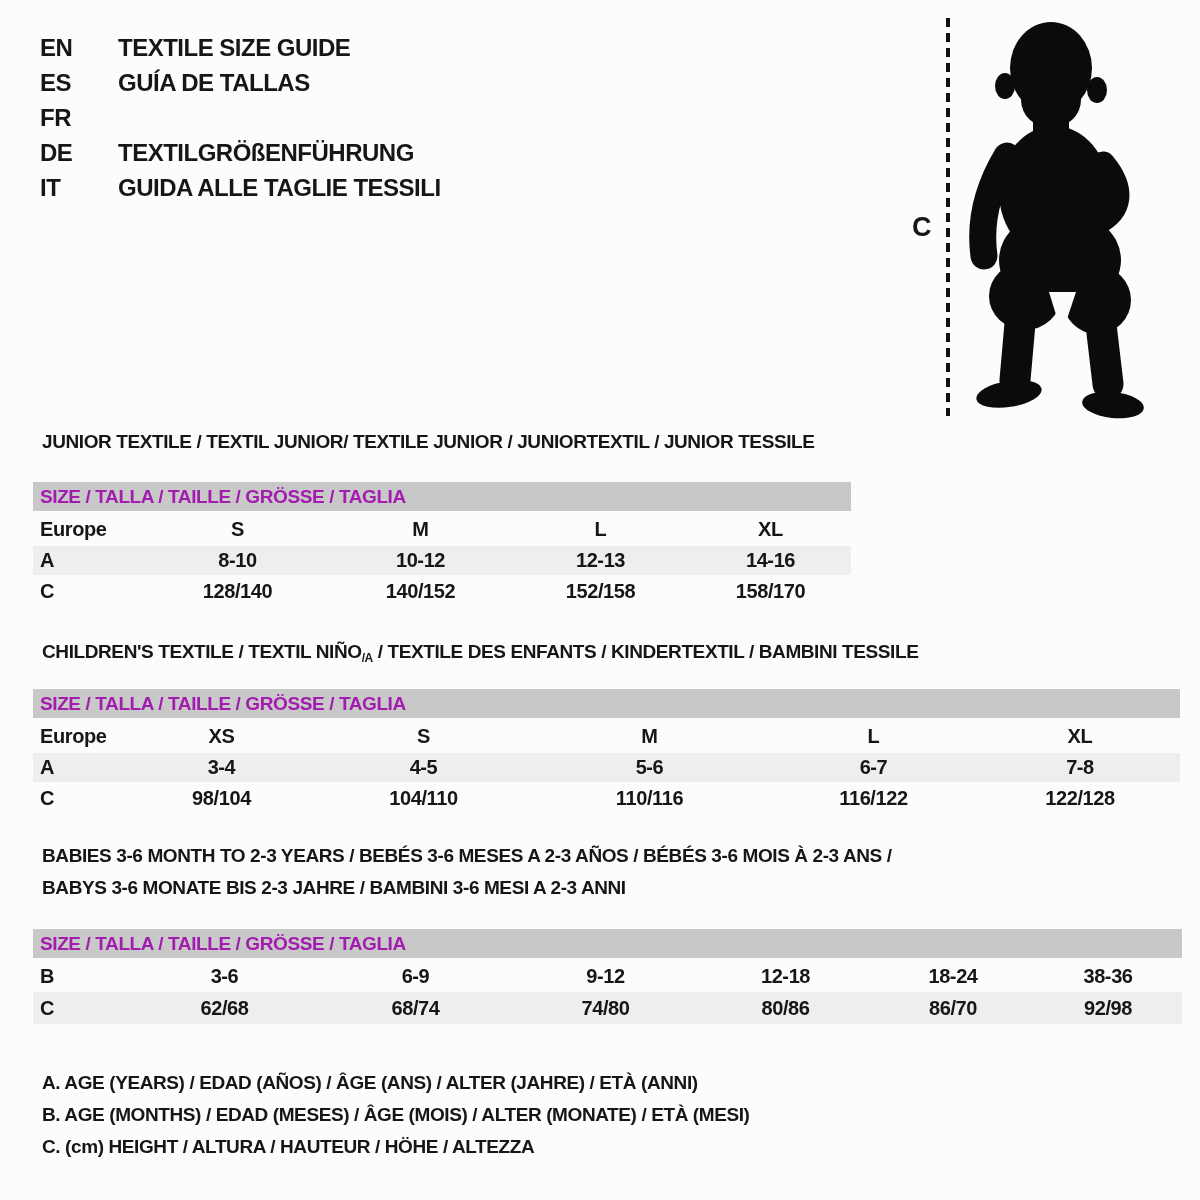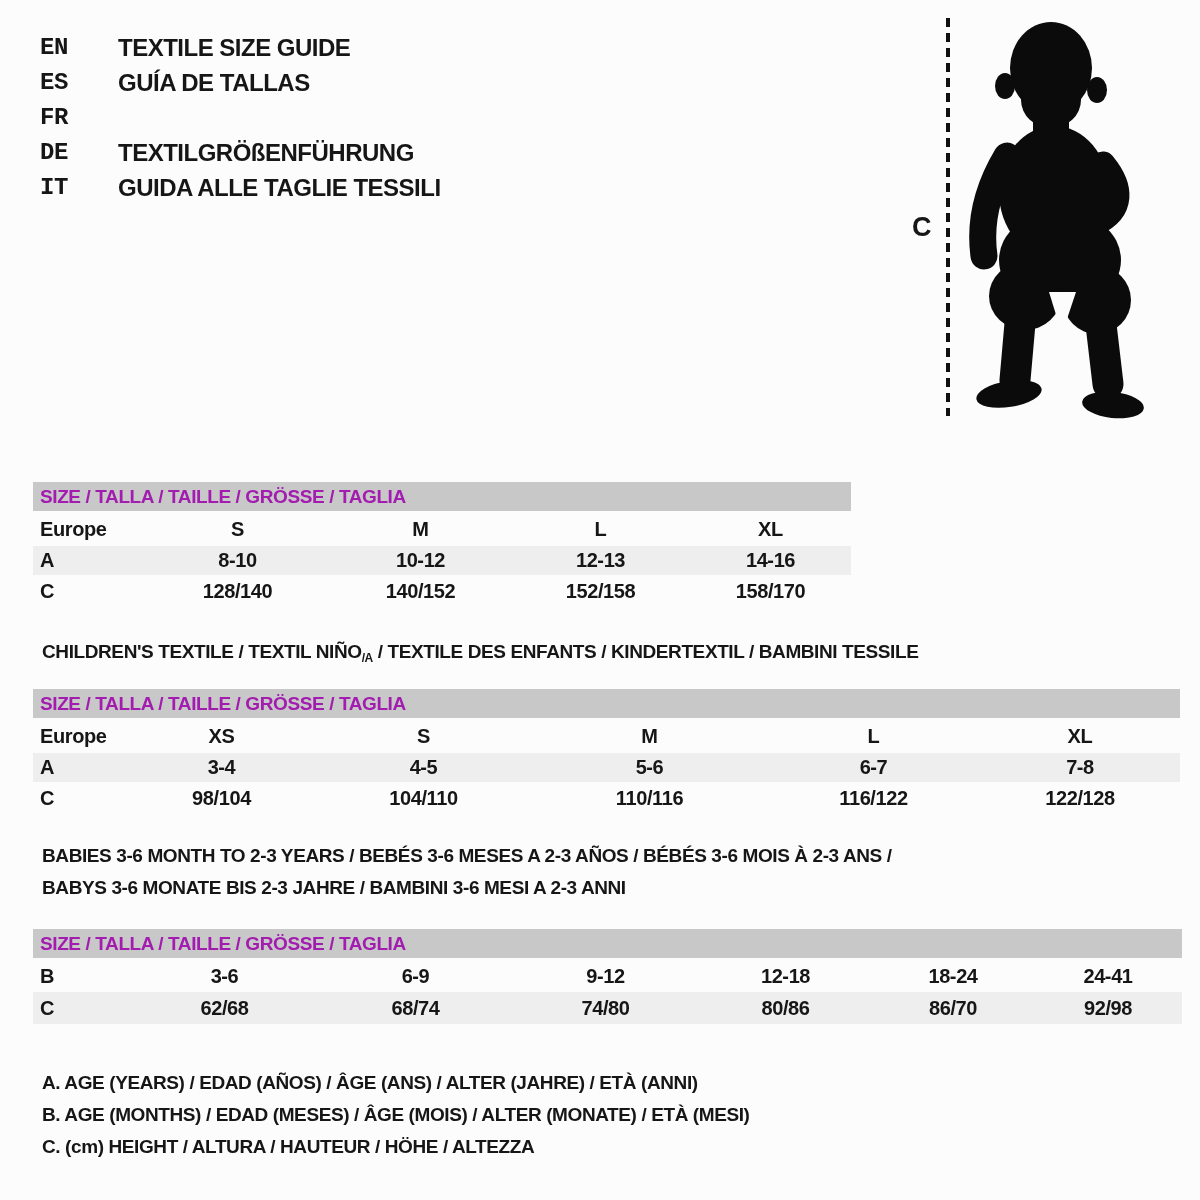--- a/index.html
+++ b/index.html
@@ -8,21 +8,21 @@
     background:#fcfcfc;
     font-family:"Liberation Sans", sans-serif;
     font-weight:bold;
     color:#161616;
   }
   .canvas { position:relative; width:1200px; height:1200px; overflow:hidden; }
 
   
   .lang-block { position:absolute; left:40px; top:30px; }
   .lang-row { display:flex; font-size:24px; line-height:35px; letter-spacing:-0.5px; }
-  .lang-code { width:78px;font-family:Liberation Mono, monospace; }
+  .lang-code { width:78px; }
 
   
   .dash-line {
     position:absolute; left:946px; top:18px; width:4px; height:398px;
     background:repeating-linear-gradient(to bottom, #101010 0 9px, transparent 9px 15px);
   }
   .measure-label { position:absolute; left:912px; top:212px; font-size:27px; }
   .figure-svg { position:absolute; left:963px; top:14px; }
 
   
@@ -101,20 +101,21 @@
       <polygon points="99,320 86,278 113,278" fill="#fcfcfc"></polygon>
 
       <path d="M58 298 L 52 366" fill="none" stroke="#0b0b0b" stroke-width="31" stroke-linecap="round"></path>
       <path d="M137 302 L 145 370" fill="none" stroke="#0b0b0b" stroke-width="31" stroke-linecap="round"></path>
 
       <ellipse cx="46" cy="380" rx="33" ry="13" transform="rotate(-9 46 380)"></ellipse>
       <ellipse cx="150" cy="391" rx="31" ry="13" transform="rotate(6 150 391)"></ellipse>
     </g>
   </svg>
 
+  <div class="sec-title" style="left:42px; top:431px;">JUNIOR TEXTILE / TEXTIL JUNIOR/ TEXTILE JUNIOR / JUNIORTEXTIL / JUNIOR TESSILE</div>
 
   <div class="tbl jr" style="left:33px; top:482px; width:818px;">
     <div class="tbl-head">SIZE / TALLA / TAILLE / GRÖSSE / TAGLIA</div>
     <div class="grid-row h33">
       <span class="lab">Europe</span>
       <span class="val">S</span>
       <span class="val">M</span>
       <span class="val">L</span>
       <span class="val">XL</span>
     </div>
@@ -169,21 +170,21 @@
 
   <div class="tbl bb" style="left:33px; top:929px; width:1149px;">
     <div class="tbl-head">SIZE / TALLA / TAILLE / GRÖSSE / TAGLIA</div>
     <div class="grid-row h32">
       <span class="lab">B</span>
       <span class="val">3-6</span>
       <span class="val">6-9</span>
       <span class="val">9-12</span>
       <span class="val">12-18</span>
       <span class="val">18-24</span>
-      <span class="val">24-41</span>
+      <span class="val">38-36</span>
     </div>
     <div class="grid-row h32 row-alt">
       <span class="lab">C</span>
       <span class="val">62/68</span>
       <span class="val">68/74</span>
       <span class="val">74/80</span>
       <span class="val">80/86</span>
       <span class="val">86/70</span>
       <span class="val">92/98</span>
     </div>

